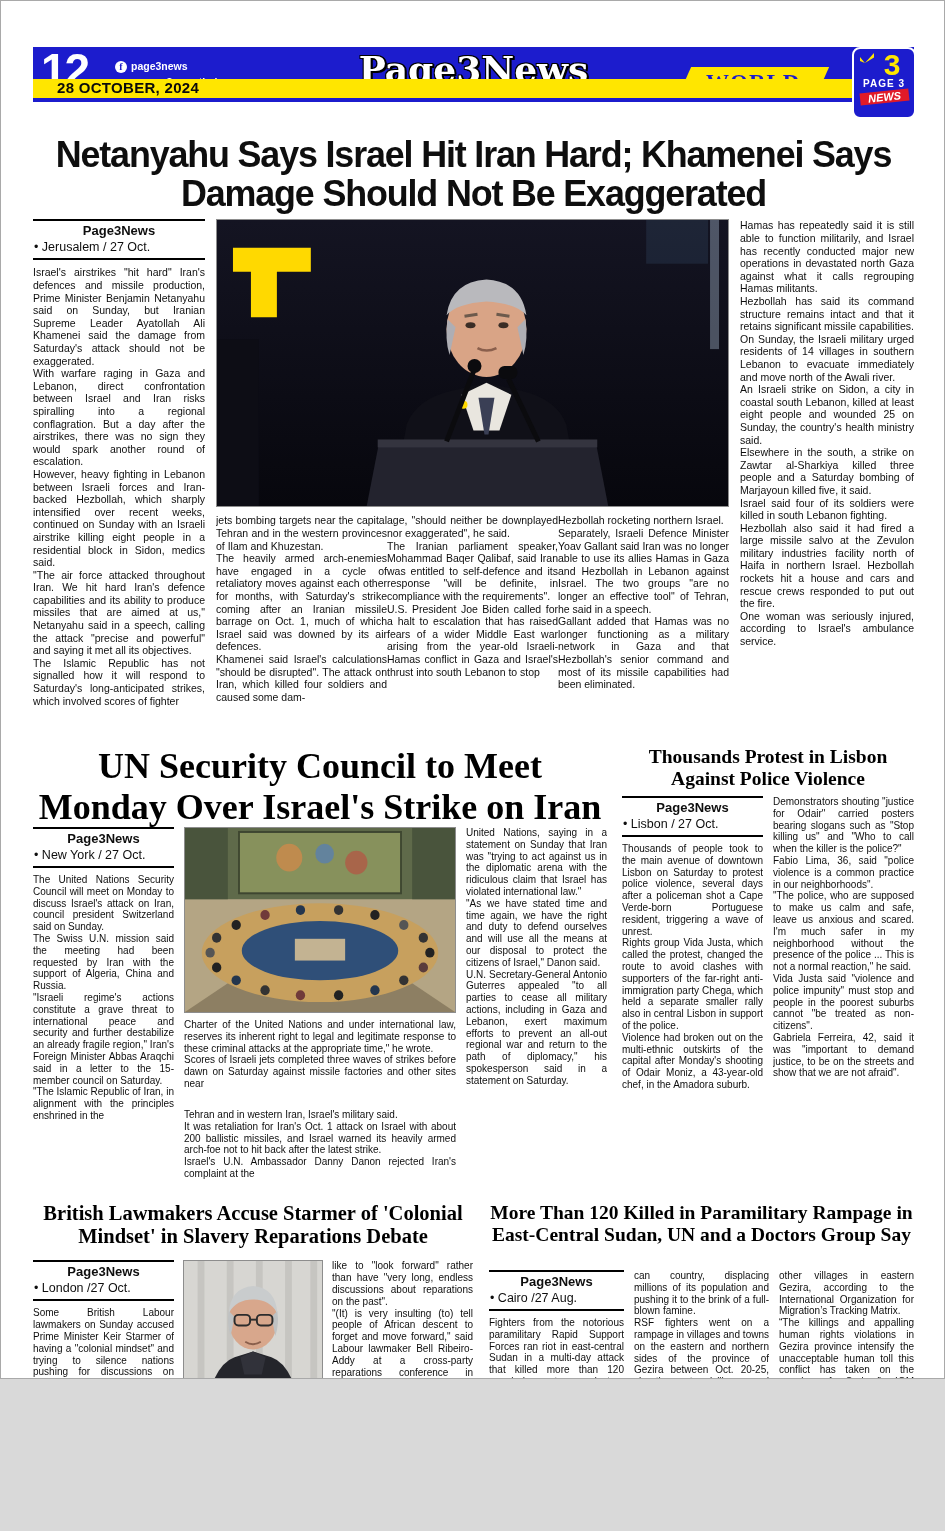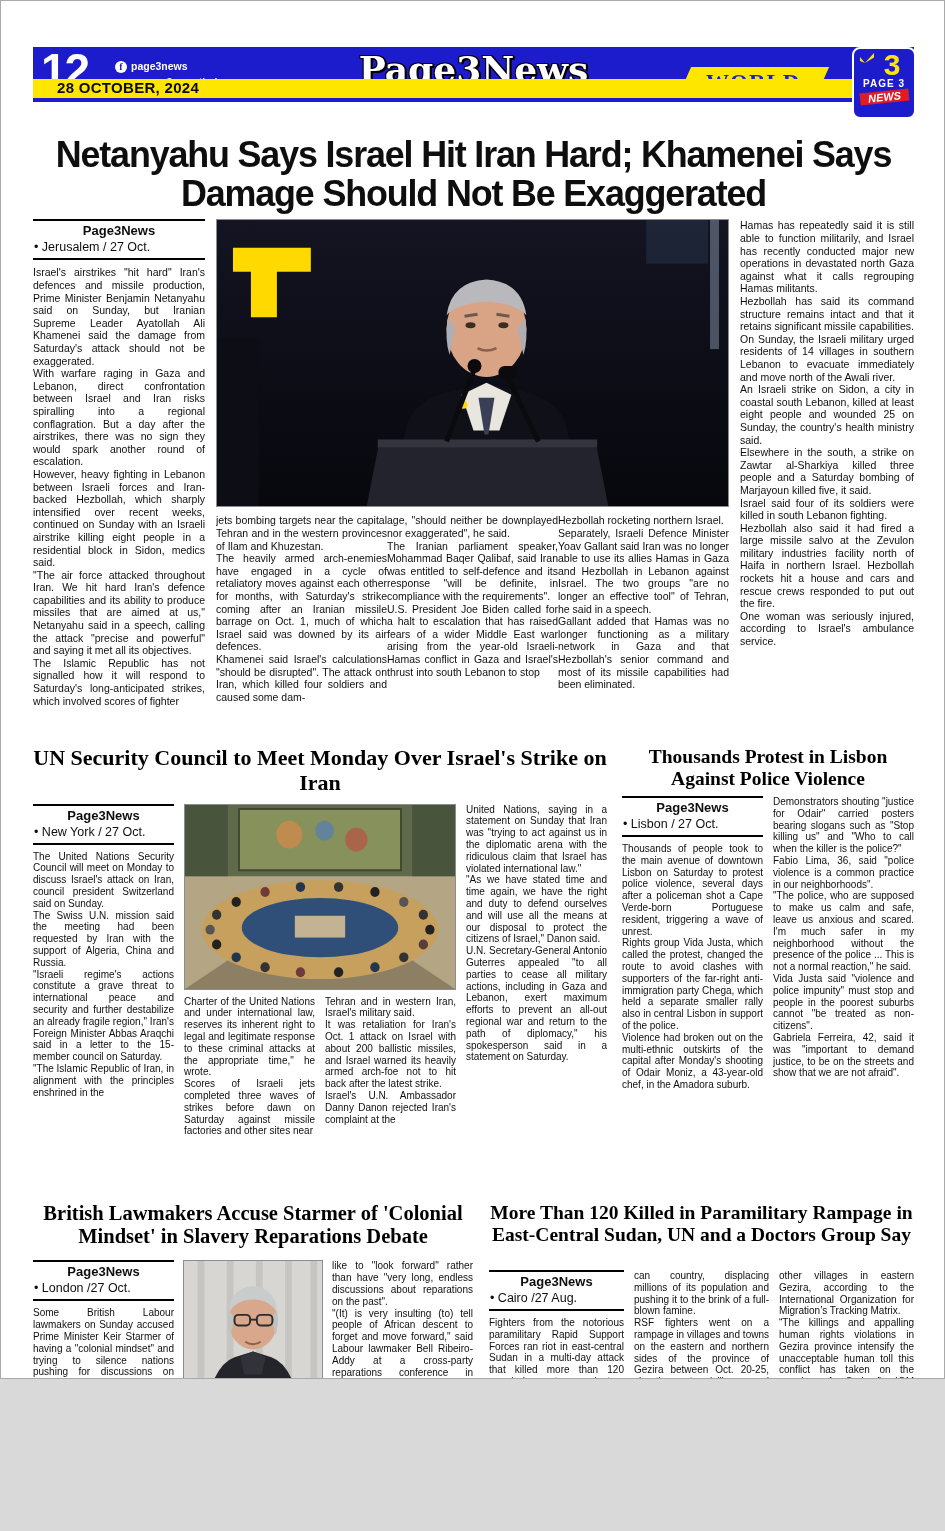--- a/index.html
+++ b/index.html
@@ -53,24 +53,24 @@
   .photo svg{display:block;width:100%;height:100%}
 
   
   .lead-grid{display:grid;grid-template-columns:172px 1fr 174px;column-gap:11px;height:520px;overflow:hidden;margin-top:4px}
   .lead-grid .coltext{font-size:10.5px;line-height:1.2}
   .photo-lead{height:288px;margin-bottom:7px}
   .midcols{display:grid;grid-template-columns:1fr 1fr 1fr;height:224px;overflow:hidden}
 
   
   .row2{display:grid;grid-template-columns:1fr 292px;column-gap:15px;margin-top:7px;height:452px;overflow:hidden}
-  .un h2{font-size:22px;margin-bottom:8px}
+  .un h2{font-size:36px;}
   .un-grid{display:grid;grid-template-columns:141px 1fr 141px;column-gap:10px;height:374px;overflow:hidden}
   .photo-un{height:186px;margin-bottom:6px}
-  .un-midcols{display:grid;grid-template-columns:1fr 1fr;column-gap:10px;height:180px;overflow:hidden}
+  .un-midcols{display:grid;grid-template-columns:1fr;column-gap:10px;height:180px;overflow:hidden}
   .lisbon h2{font-size:19.5px;margin-bottom:6px}
   .lisbon-grid{display:grid;grid-template-columns:1fr 1fr;column-gap:10px;height:396px;overflow:hidden}
 
   
   .row3{display:grid;grid-template-columns:440px 1fr;column-gap:16px;margin-top:4px;height:338px;overflow:hidden}
   .starmer h2{font-size:20.5px;margin-bottom:12px}
   .starmer-grid{display:grid;grid-template-columns:141px 1fr 141px;column-gap:9px;height:278px;overflow:hidden}
   .photo-starmer{height:152px;margin-bottom:6px}
   .sudan h2{font-size:19.5px;margin-bottom:24px}
   .sudan-grid{display:grid;grid-template-columns:1fr 1fr 1fr;column-gap:10px;height:280px;overflow:hidden}

